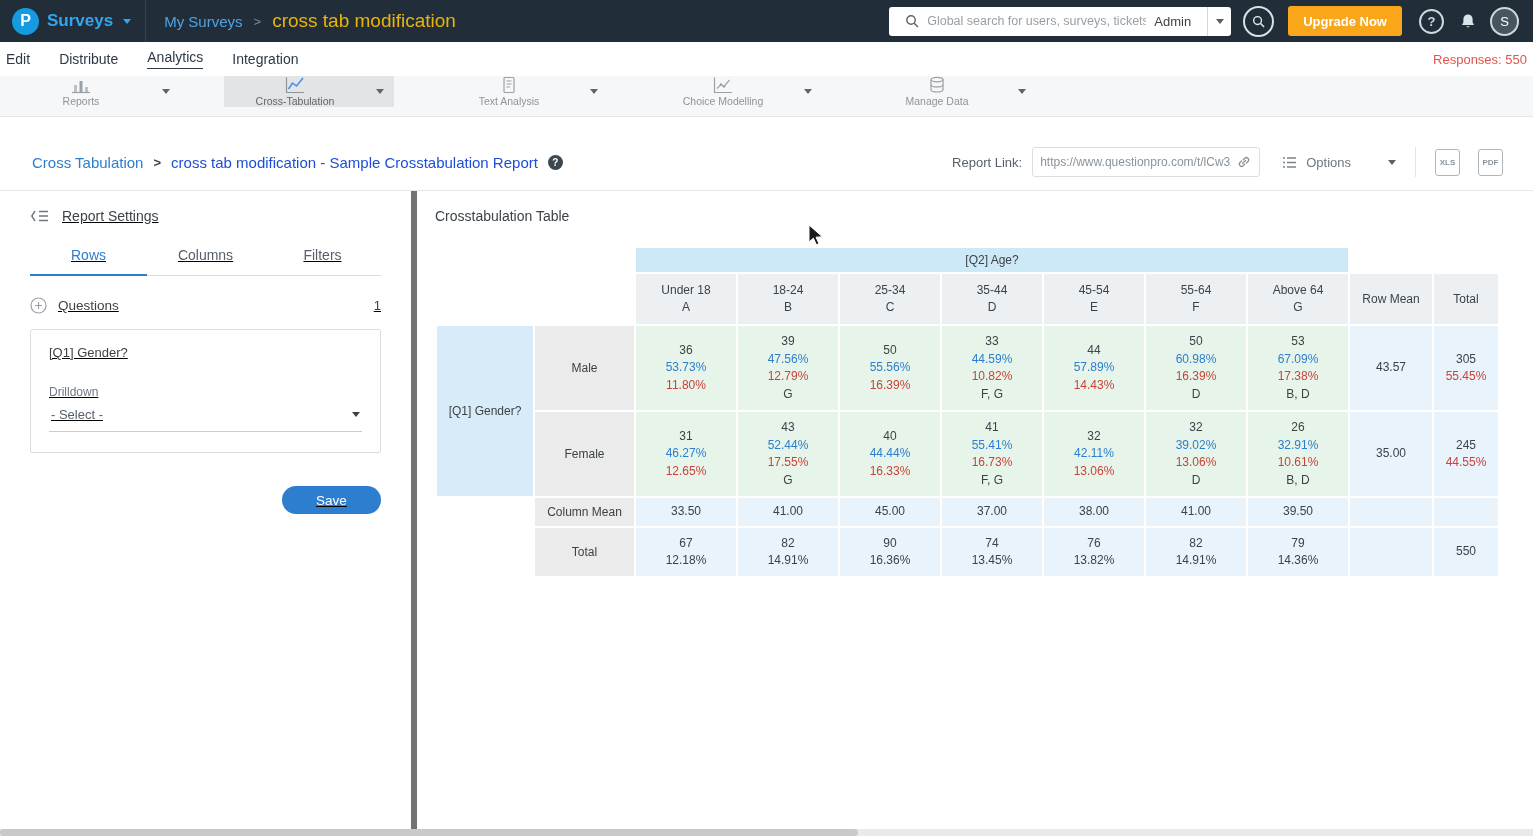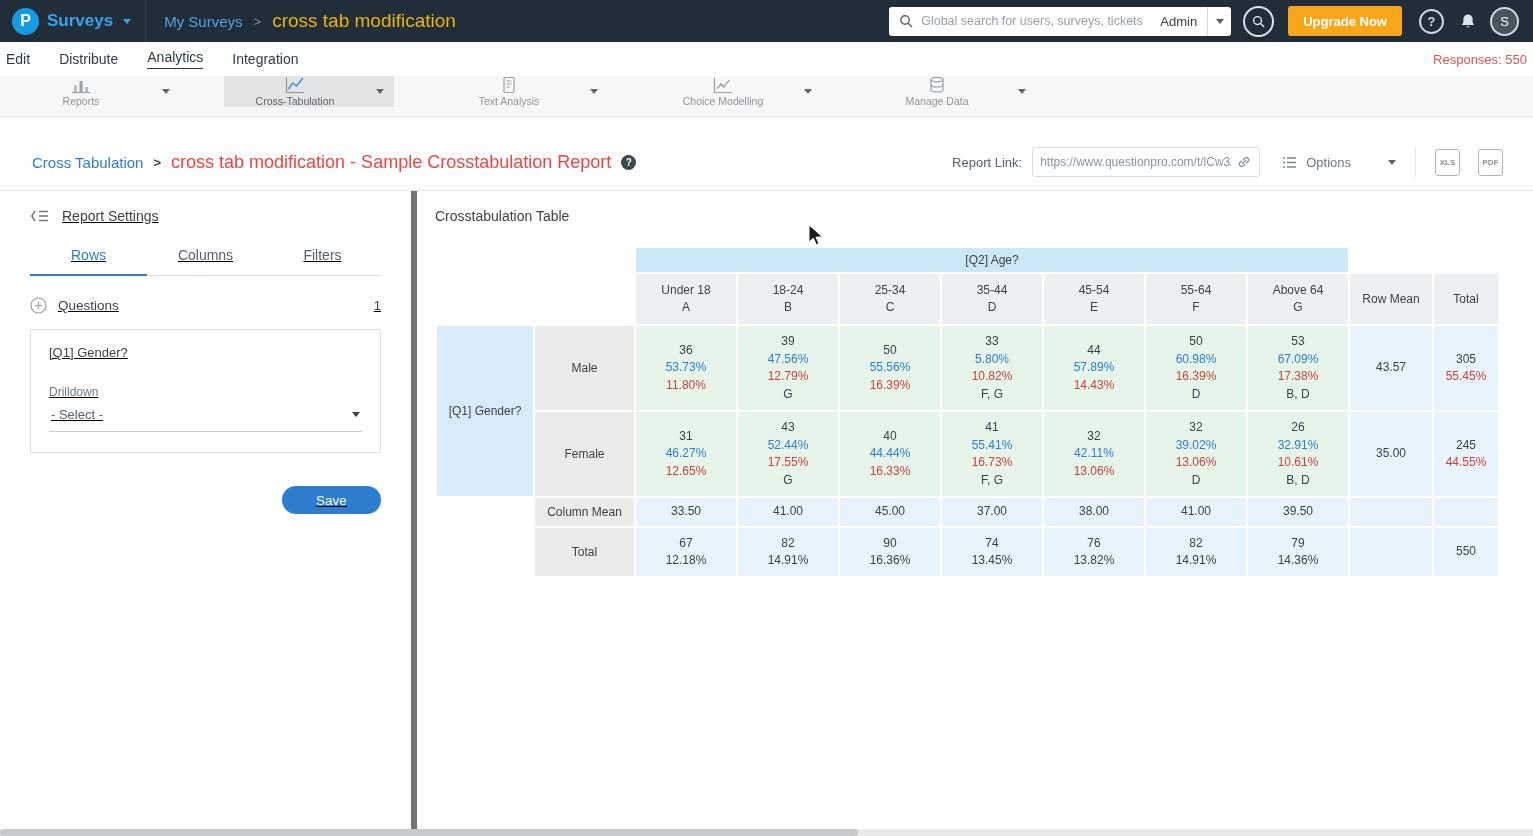--- a/index.html
+++ b/index.html
@@ -13,21 +13,21 @@
   .brand{display:flex;align-items:center;gap:8px;cursor:pointer;}
   .logo{width:27px;height:27px;border-radius:50%;background:#169ae0;color:#fff;font-weight:bold;font-size:16px;display:flex;align-items:center;justify-content:center;}
   .brand-label{color:#31a5ee;font-size:17px;font-weight:700;}
   .brand .caret-down{color:#31a5ee;margin-left:2px;}
   .tb-sep{width:1px;height:42px;background:#35434f;margin:0 18px 0 14px;}
   .crumb-link{color:#4fa3e3;font-size:15px;cursor:pointer;text-decoration:none;}
   .crumb-sep{color:#7d8b97;margin:0 11px;font-size:13px;}
   .crumb-current{color:#eab308;font-size:19px;}
   .tb-spacer{flex:1;}
   .searchwrap{display:flex;align-items:stretch;height:29px;}
-  .searchbox{display:flex;align-items:center;background:#fff;border-radius:3px 0 0 3px;width:318px;padding:0 10px;gap:8px;cursor:text;}
+  .searchbox{display:flex;align-items:center;background:#fff;border-radius:3px 0 0 3px;width:318px;padding:0 16px;gap:8px;cursor:text;}
   .search-ph{color:#98a0a7;font-size:12.5px;flex:1;white-space:nowrap;overflow:hidden;}
   .search-scope{color:#3c4348;font-size:13px;}
   .scope-caret{width:24px;background:#fff;border:none;border-left:1px solid #d6d9db;border-radius:0 3px 3px 0;display:flex;align-items:center;justify-content:center;color:#57606a;cursor:pointer;}
   .circle-btn{width:31px;height:31px;border-radius:50%;border:2px solid #d9e0e6;display:flex;align-items:center;justify-content:center;margin-left:12px;cursor:pointer;background:transparent;}
   .upgrade{background:#f9a61a;color:#fff;font-size:13px;font-weight:700;border:none;border-radius:3px;padding:0 15px;height:30px;margin-left:14px;cursor:pointer;font-family:inherit;}
   .help-circle{width:25px;height:25px;border-radius:50%;border:2px solid #cfd7dd;color:#cfd7dd;font-weight:700;font-size:13px;display:flex;align-items:center;justify-content:center;margin-left:17px;cursor:pointer;}
   .bell{margin-left:16px;display:flex;cursor:pointer;}
   .avatar{width:29px;height:29px;border-radius:50%;background:#48555f;border:2px solid #cfd7dd;color:#fff;font-size:13px;display:flex;align-items:center;justify-content:center;margin-left:14px;cursor:pointer;}
 
   
@@ -43,21 +43,21 @@
   .tool-main{width:142px;display:flex;flex-direction:column;align-items:center;justify-content:center;gap:1px;}
   .tool-label{font-size:10.5px;color:#8d959c;}
   .tool-group.active .tool-label{color:#5f676e;}
   .tool-caret{width:28px;display:flex;align-items:center;justify-content:center;color:#5f676e;}
 
   
   .report-header{flex:none;display:flex;align-items:center;padding:30px 30px 13px 32px;border-bottom:1px solid #e7e7e7;background:#fff;}
   .rh-left{display:flex;align-items:center;gap:10px;}
   .rh-link{color:#2d7ecf;font-size:15px;cursor:pointer;text-decoration:none;}
   .rh-sep{color:#3c4348;font-size:13px;font-weight:700;}
-  .rh-title{color:#ef4444;font-size:18px;}
+  .rh-title{color:#1d4ed8;font-size:15px;}
   .rh-help{width:15px;height:15px;border-radius:50%;background:#3d4750;color:#fff;font-size:10px;font-weight:700;display:flex;align-items:center;justify-content:center;cursor:pointer;}
   .rh-right{margin-left:auto;display:flex;align-items:center;}
   .rl-label{color:#57606a;font-size:13px;margin-right:10px;}
   .rl-input{width:228px;height:30px;border:1px solid #dcdfe1;border-radius:3px;background:#fff;display:flex;align-items:center;padding:0 7px;gap:5px;cursor:text;}
   .rl-url{color:#8a939b;font-size:12px;flex:1;white-space:nowrap;overflow:hidden;}
   .options-btn{display:flex;align-items:center;gap:9px;margin-left:22px;color:#6f7780;font-size:13px;cursor:pointer;}
   .options-btn .caret-down{margin-left:28px;color:#57606a;}
   .rh-divider{width:1px;height:30px;background:#e3e4e5;margin:0 19px;}
   .doc-icon{width:25px;height:27px;border:1.5px solid #aeb6bd;border-radius:3px;display:flex;align-items:center;justify-content:center;font-size:8px;font-weight:700;color:#8a939b;cursor:pointer;background:#fff;}
   .doc-icon + .doc-icon{margin-left:18px;}
@@ -372,21 +372,21 @@
               <div class="v-col">12.79%</div>
               <div class="v-sig">G</div>
             </td>
             <td class="c-data">
               <div class="v-count">50</div>
               <div class="v-row">55.56%</div>
               <div class="v-col">16.39%</div>
             </td>
             <td class="c-data">
               <div class="v-count">33</div>
-              <div class="v-row">5.80%</div>
+              <div class="v-row">44.59%</div>
               <div class="v-col">10.82%</div>
               <div class="v-sig">F, G</div>
             </td>
             <td class="c-data">
               <div class="v-count">44</div>
               <div class="v-row">57.89%</div>
               <div class="v-col">14.43%</div>
             </td>
             <td class="c-data">
               <div class="v-count">50</div>

